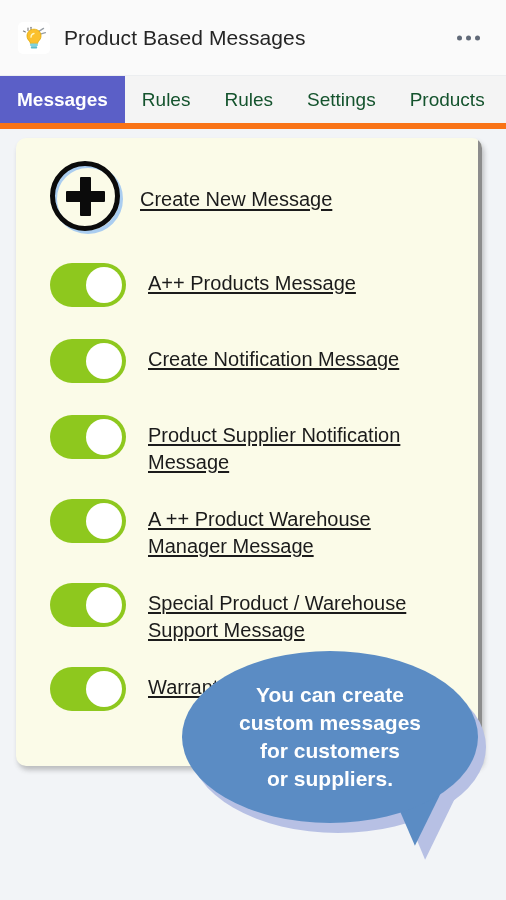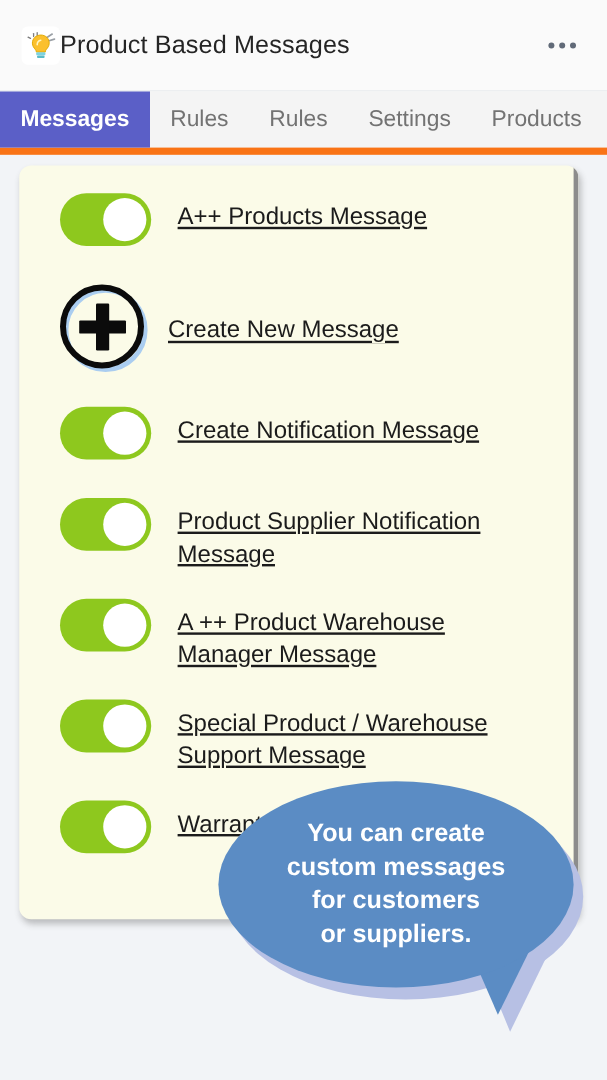--- a/index.html
+++ b/index.html
@@ -34,20 +34,21 @@
     background: #ffffff;
     display: flex;
     align-items: center;
     justify-content: center;
     flex: 0 0 auto;
     overflow: hidden;
   }
   .app-logo svg { display: block; }
 
   .app-title {
+    margin-left: 14px;
     font-size: 21px;
     color: #252525;
     letter-spacing: .1px;
     white-space: nowrap;
   }
 
   .overflow-menu {
     position: absolute;
     right: 20px;
     top: 50%;
@@ -68,21 +69,21 @@
     background: #f4f4f4;
     display: flex;
     align-items: stretch;
     border-bottom: 6px solid #f97316;
   }
   .tab {
     display: flex;
     align-items: center;
     padding: 0 17px;
     font-size: 19px;
-    color: #737373;
+    color: #14532d;
     cursor: pointer;
     white-space: nowrap;
   }
   .tab.active {
     background: #5b5fc7;
     color: #ffffff;
     font-weight: bold;
   }
 
   
@@ -278,35 +279,35 @@
   <div class="tab">Rules</div>
   <div class="tab">Settings</div>
   <div class="tab">Products</div>
 </div>
 
 <div class="card">
   <div class="card-scroll-track"></div>
 
   <div class="rows">
 
-    <div class="row">
-      <div class="toggle">
-        <span class="knob"></span>
-      </div>
-      <div class="row-label">A++ Products Message</div>
-    </div>
-
     <div class="row row-create">
       <div class="plus-btn">
         <span class="halo"></span>
         <span class="ring"></span>
         <span class="bar-h"></span>
         <span class="bar-v"></span>
       </div>
       <div class="create-label">Create New Message</div>
+    </div>
+
+    <div class="row">
+      <div class="toggle">
+        <span class="knob"></span>
+      </div>
+      <div class="row-label">A++ Products Message</div>
     </div>
 
     <div class="row">
       <div class="toggle">
         <span class="knob"></span>
       </div>
       <div class="row-label">Create Notification Message</div>
     </div>
 
     <div class="row">

